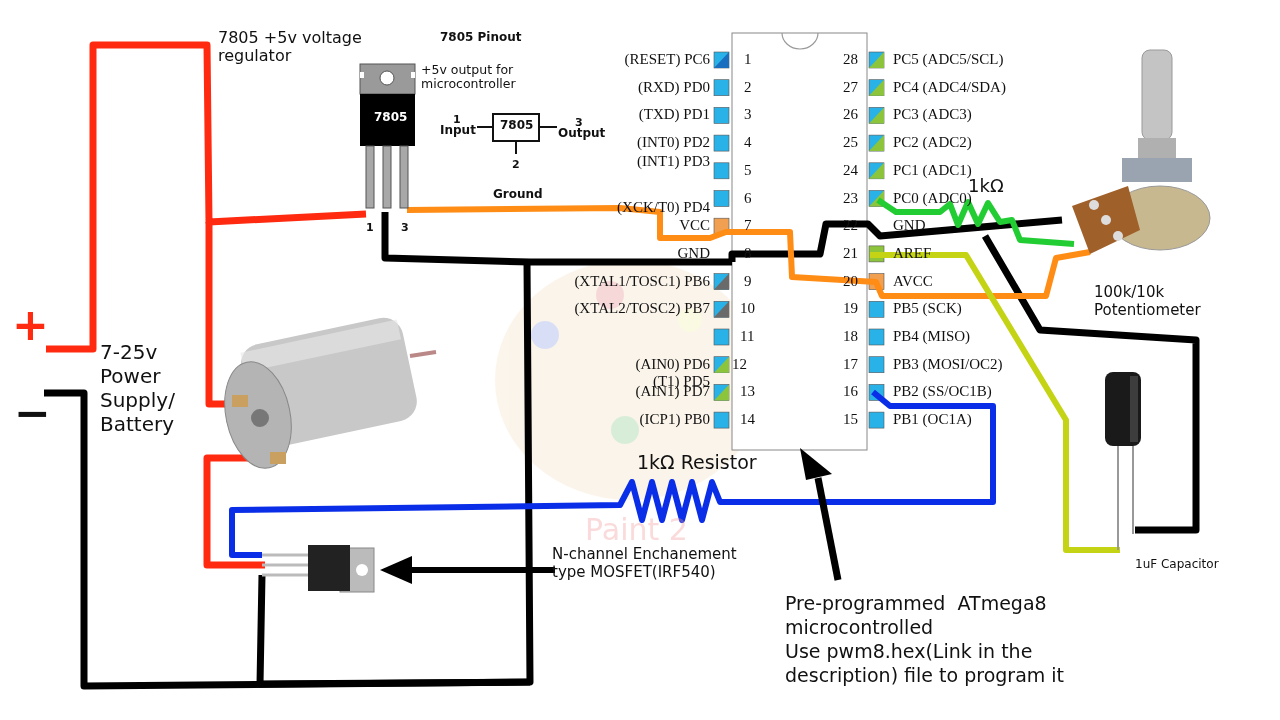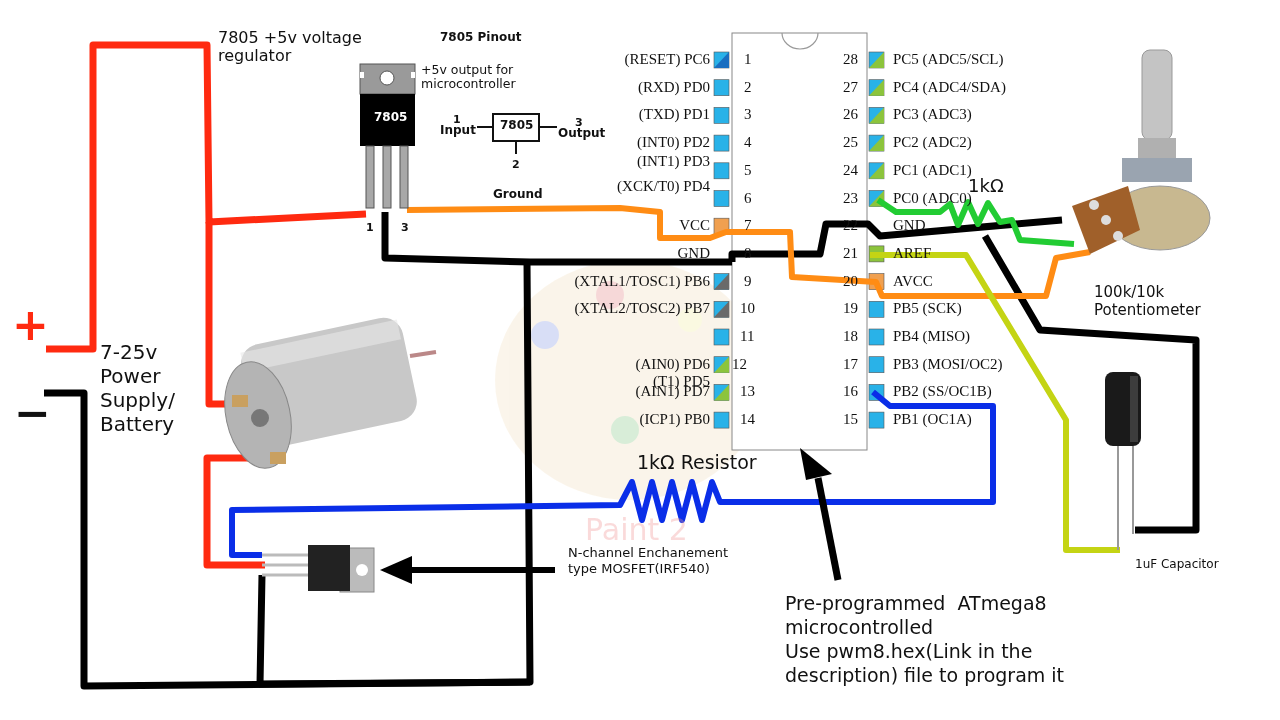--- a/index.html
+++ b/index.html
@@ -239,35 +239,35 @@
   <div class="lbl" style="left:100px;top:340px;font-size:20px;white-space:pre;line-height:1.2;">7-25v
 Power
 Supply/
 Battery</div>
 
   <div class="lbl" style="left:968px;top:176px;font-size:18px;">1kΩ</div>
   <div class="lbl" style="left:637px;top:452px;font-size:19px;">1kΩ Resistor</div>
   <div class="lbl" style="left:1094px;top:283px;font-size:15px;white-space:pre;line-height:1.2;">100k/10k
 Potentiometer</div>
   <div class="lbl" style="left:1135px;top:558px;font-size:12px;">1uF Capacitor</div>
-  <div class="lbl" style="left:568px;top:545px;font-size:13px;white-space:pre;line-height:1.2;">N-channel Enchanement
+  <div class="lbl" style="left:552px;top:545px;font-size:15px;white-space:pre;line-height:1.2;">N-channel Enchanement
 type MOSFET(IRF540)</div>
   <div class="lbl" style="left:785px;top:592px;font-size:19px;white-space:pre;line-height:1.26;">Pre-programmed  ATmega8
 microcontrolled
 Use pwm8.hex(Link in the
 description) file to program it</div>
   <div class="watermark" style="left:585px;top:512px;">Paint 2</div>
 
   <div id="left-pins" style="position:absolute;left:540px;top:0;width:170px;height:663px;">
       <div class="pin-left serif" style="top: 51px;">(RESET) PC6</div>
       <div class="pin-left serif" style="top: 78.7px;">(RXD) PD0</div>
       <div class="pin-left serif" style="top: 106.4px;">(TXD) PD1</div>
       <div class="pin-left serif" style="top: 134.1px;">(INT0) PD2</div>
       <div class="pin-left serif" style="top: 153px;">(INT1) PD3</div>
-      <div class="pin-left serif" style="top: 178px; text-align: right;">(XCK/T0) PD4</div>
+      <div class="pin-left serif" style="top: 199px; text-align: right;">(XCK/T0) PD4</div>
       <div class="pin-left serif" style="top: 217.2px;">VCC</div>
       <div class="pin-left serif" style="top: 244.9px;">GND</div>
       <div class="pin-left serif" style="top: 272.6px;">(XTAL1/TOSC1) PB6</div>
       <div class="pin-left serif" style="top: 300.3px;">(XTAL2/TOSC2) PB7</div>
       <div class="pin-left serif" style="top: 328px; margin-top: 45px;">(T1) PD5</div>
       <div class="pin-left serif" style="top: 355.7px;">(AIN0) PD6</div>
       <div class="pin-left serif" style="top: 383.4px;">(AIN1) PD7</div>
       <div class="pin-left serif" style="top: 411.1px;">(ICP1) PB0</div>
     </div>
   <div id="right-pins" style="position:absolute;left:893px;top:0;width:170px;height:720px;">

